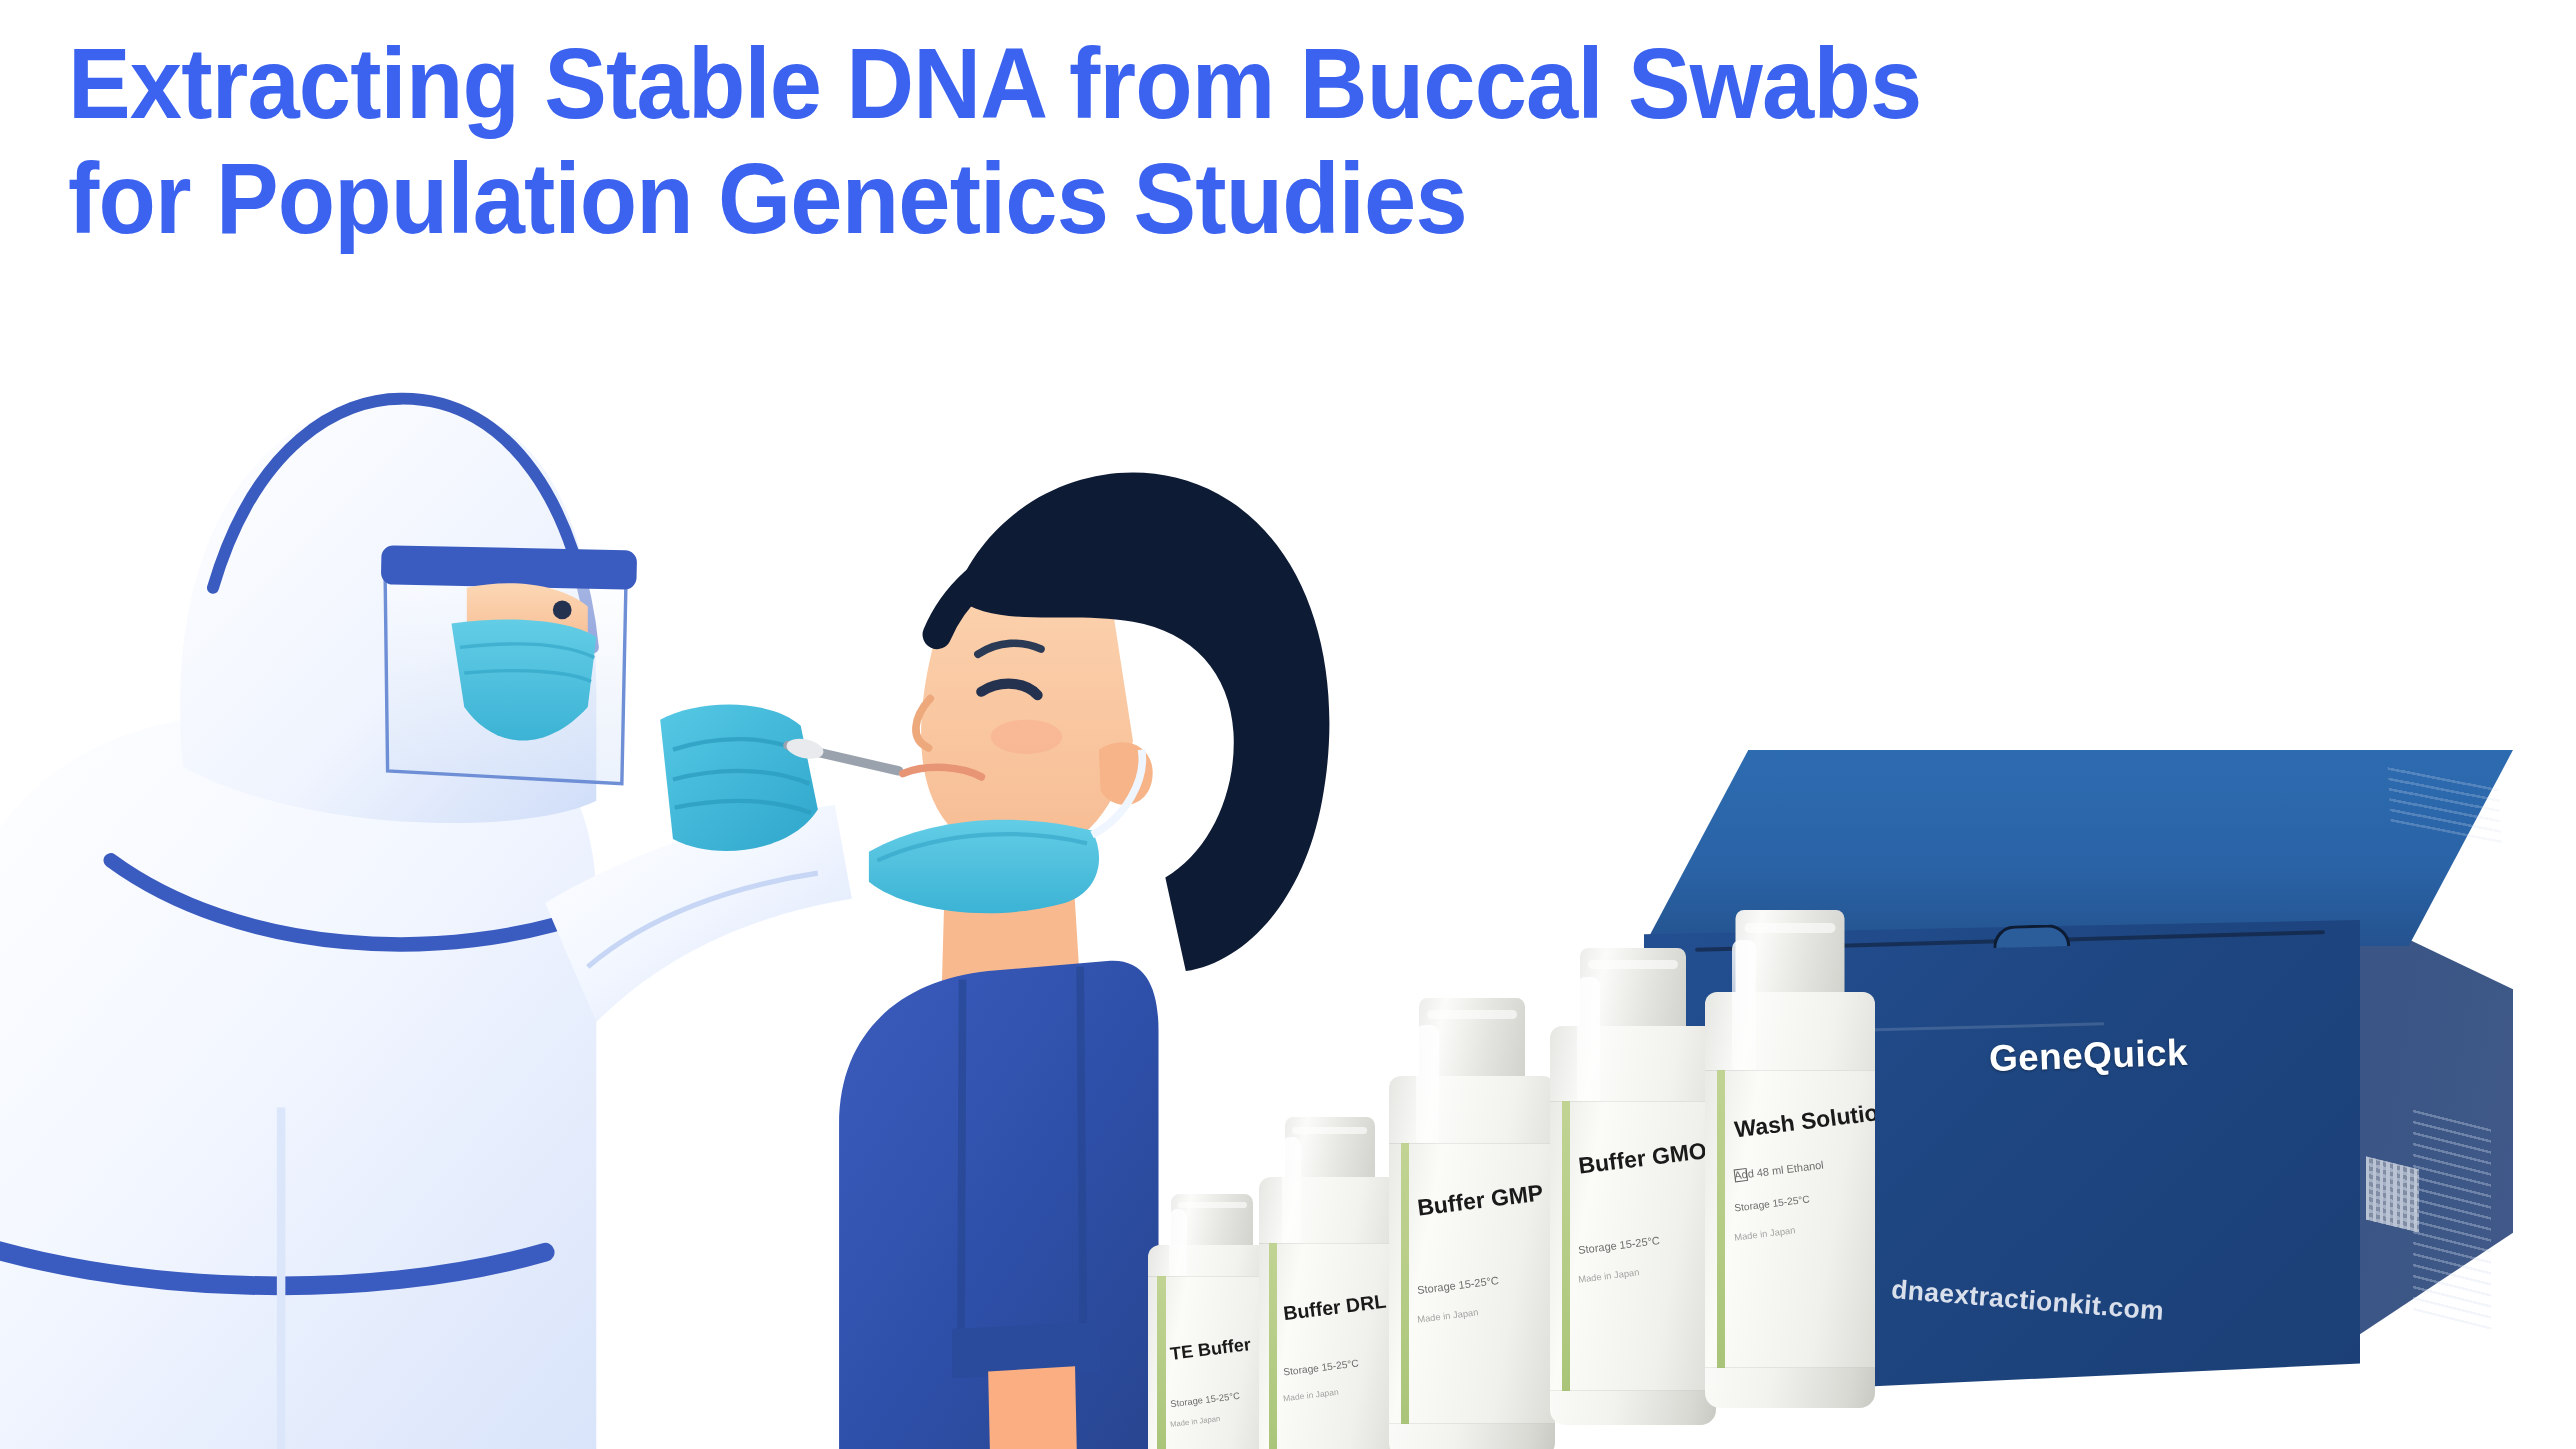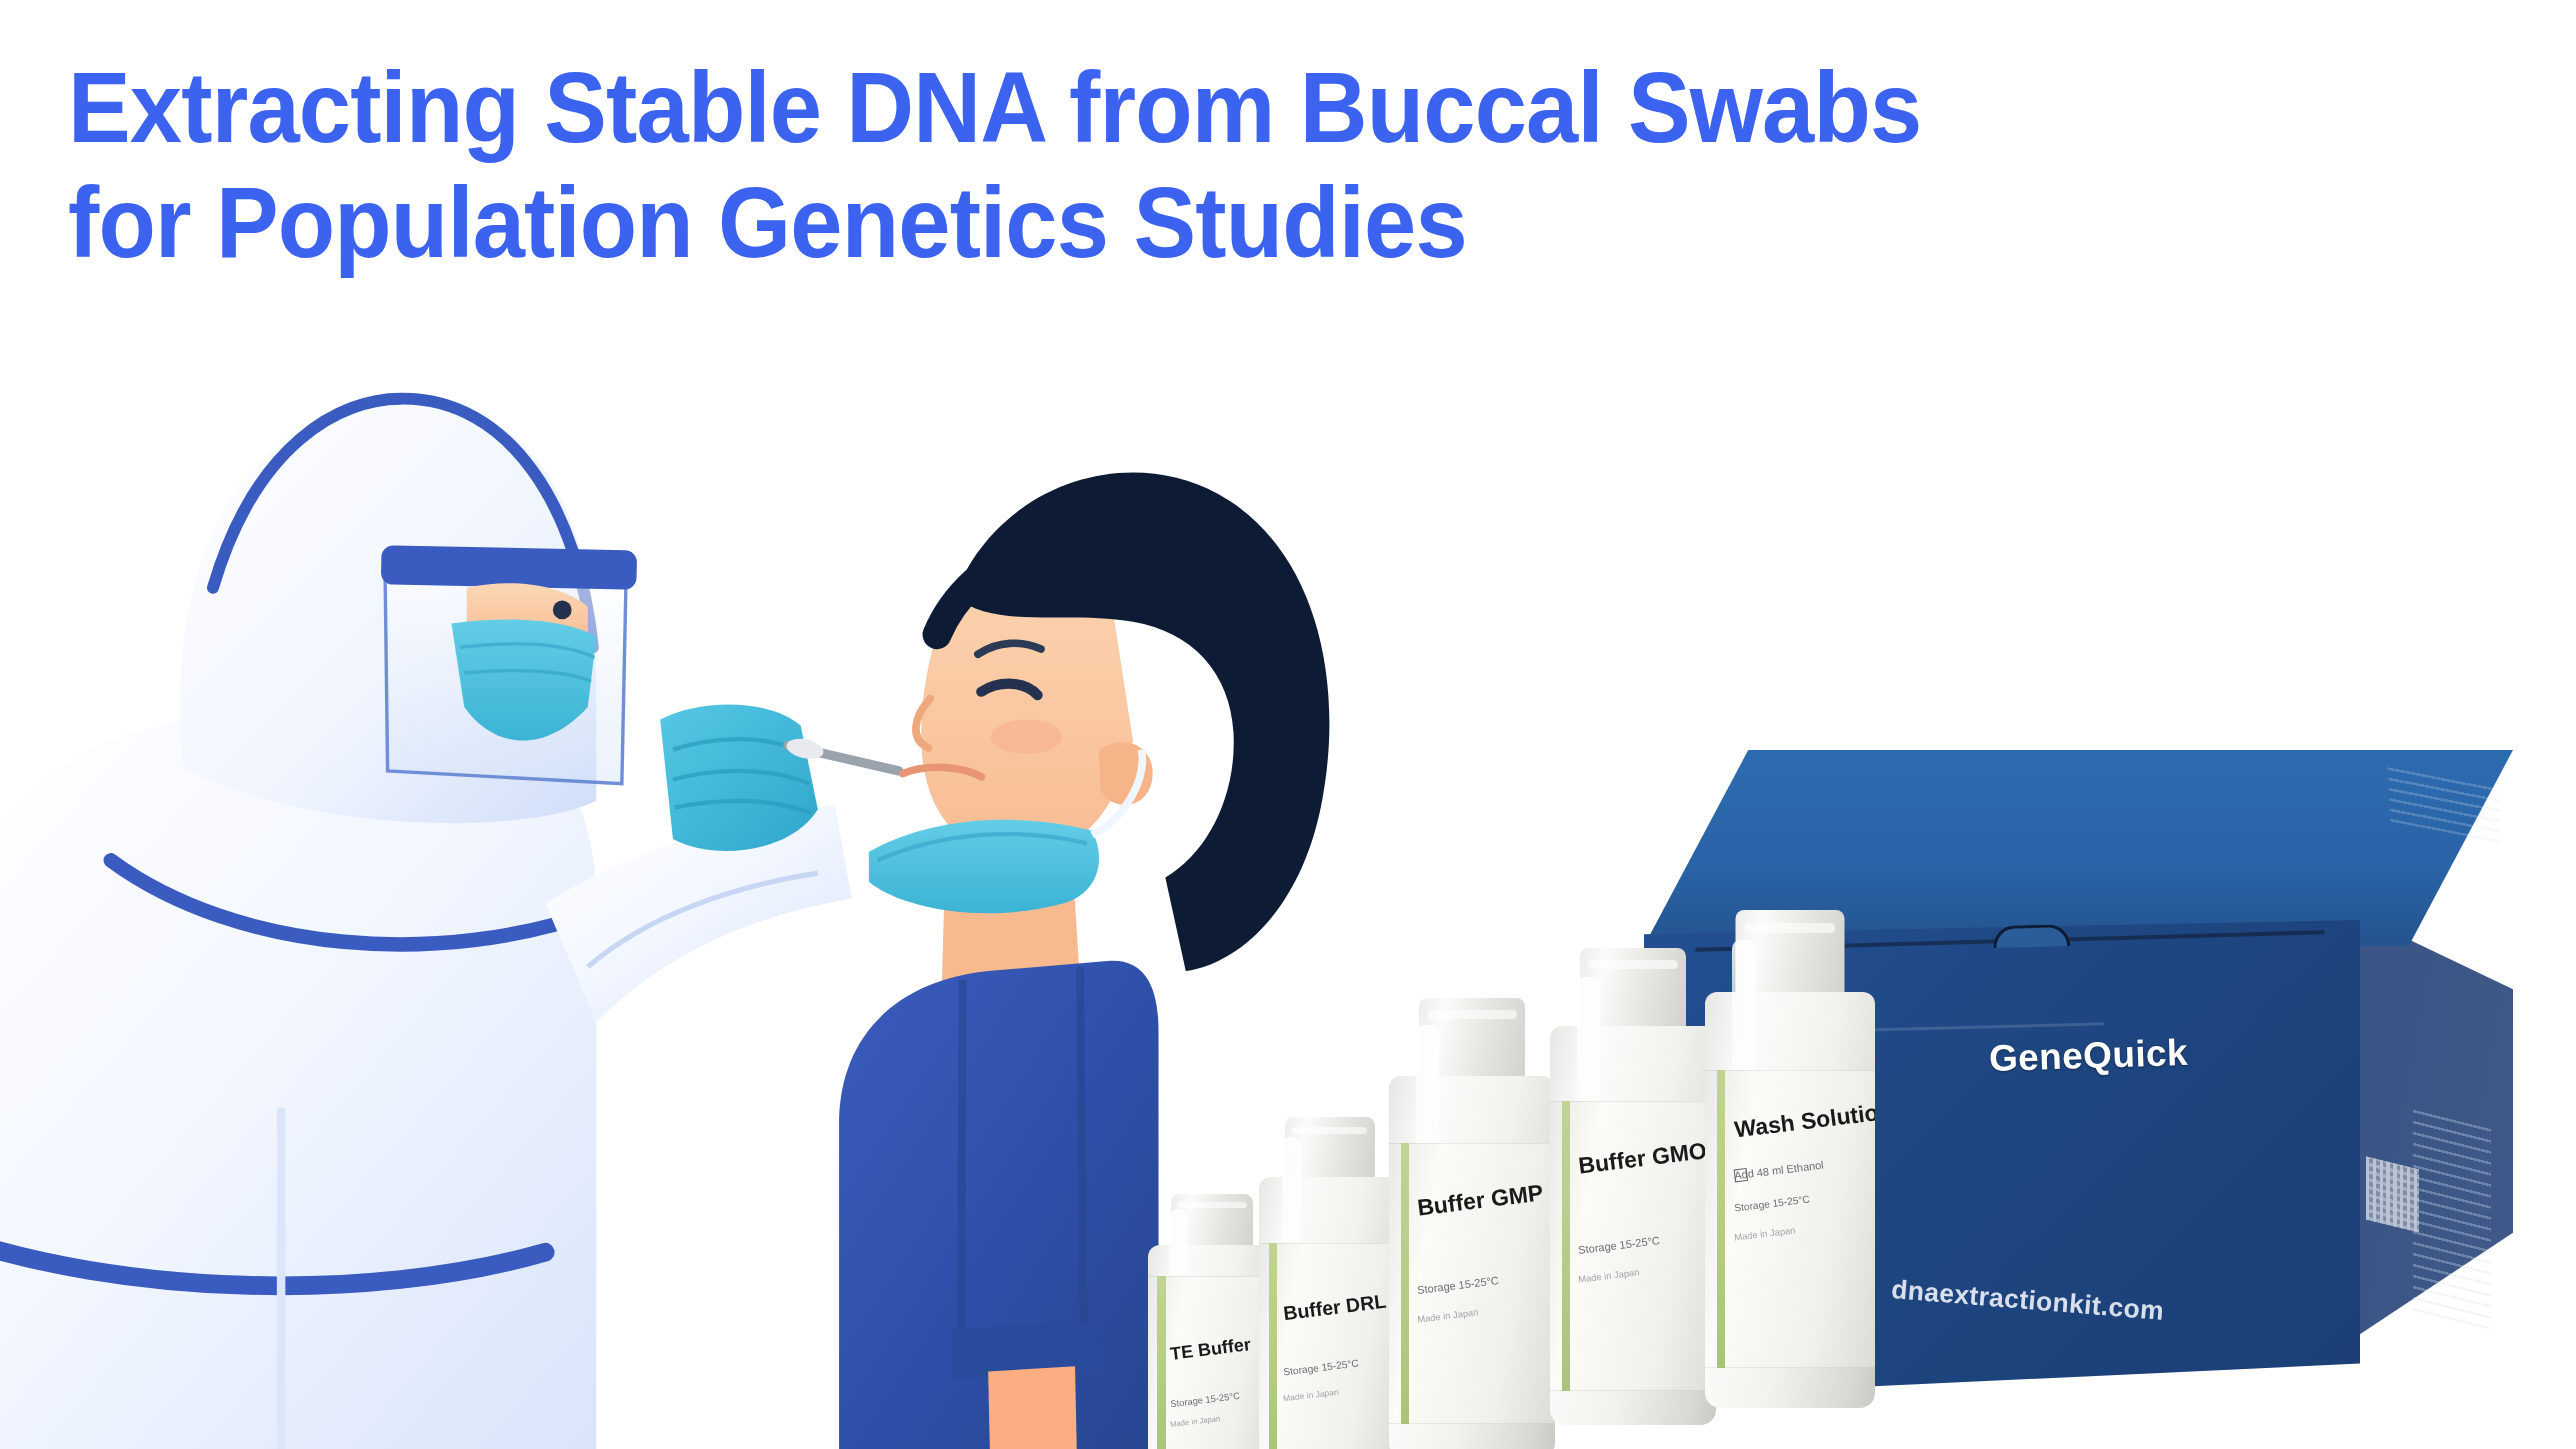--- a/index.html
+++ b/index.html
@@ -151,21 +151,21 @@
   }
   .bottle .gloss{
     position:absolute; left:16%; top:6%; width:14%; height:70%;
     background:linear-gradient(180deg,rgba(255,255,255,.85),rgba(255,255,255,0));
     border-radius:8.5px; pointer-events:none;
   }
 </style>
 </head>
 <body>
 
-<div id="title-block" style="color: rgb(59, 99, 240); margin-top: 24px;">
+<div id="title-block" style="color: rgb(59, 99, 240);">
   <div class="title-line" style="color: rgb(59, 99, 240);">Extracting Stable DNA from Buccal Swabs</div>
   <div class="title-line" style="color: rgb(59, 99, 240);">for Population Genetics Studies</div>
 </div>
 
 <div id="scene">
   <svg width="2576" height="1449" viewBox="0 0 3024 1701" xmlns="http://www.w3.org/2000/svg" aria-hidden="true">
     <defs>
       <linearGradient id="suitG" x1="0" y1="0" x2="1" y2="1">
         <stop offset="0%" stop-color="#ffffff"></stop>
         <stop offset="45%" stop-color="#F3F7FF"></stop>

